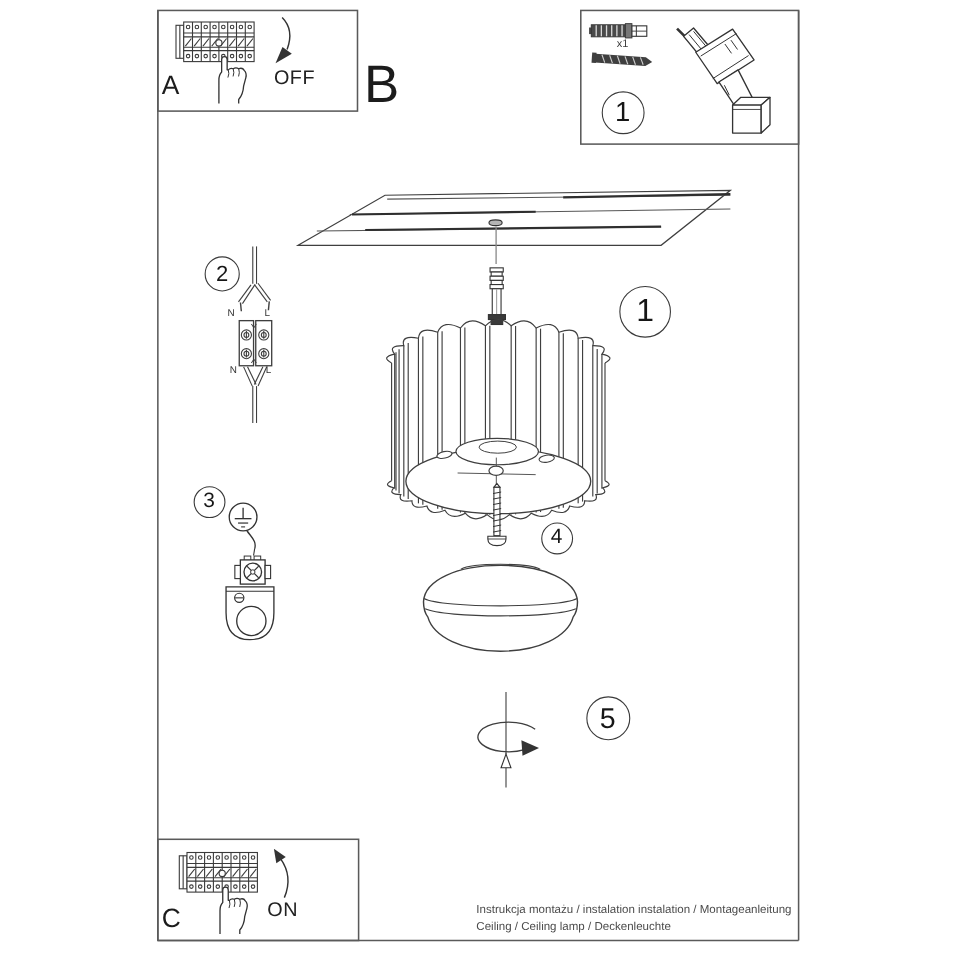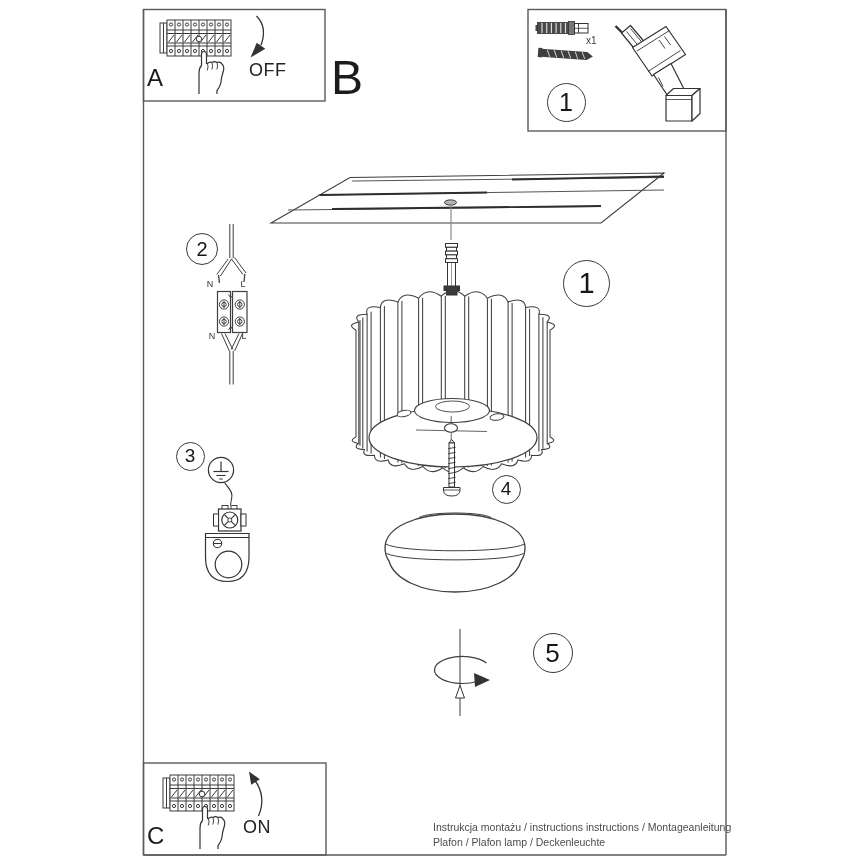--- a/index.html
+++ b/index.html
@@ -3,21 +3,21 @@
 <meta charset="utf-8">
 <style>
   html,body{margin:0;padding:0;background:#fff;}
   .page{position:relative;width:868px;height:868px;background:#fff;overflow:hidden;
         font-family:"Liberation Sans", sans-serif;color:#1f1f1f;}
   .abs{position:absolute;}
   svg{position:absolute;left:0;top:0;}
   .big-letter{font-size:24px;font-weight:400;color:#1c1c1c;}
   .huge-letter{font-size:48px;font-weight:400;color:#1c1c1c;}
   .state-label{font-size:18px;font-weight:500;color:#222;letter-spacing:.5px;}
-  .qty-label{font-size:10px;color:#3d3d3d;width:22px;text-align:left;margin-left:31px;}
+  .qty-label{font-size:10px;color:#3d3d3d;width:22px;text-align:center;}
   .wire-label{font-size:9px;color:#333;width:12px;text-align:center;}
   .step-circle{position:absolute;border:1.6px solid #3a3a3a;border-radius:50%;
                display:flex;align-items:center;justify-content:center;background:#fff;
                color:#161616;}
   .footer{font-size:10.5px;line-height:15px;color:#4c4c4c;white-space:nowrap;}
 </style>
 </head>
 <body>
 
 <div class="page">
@@ -336,16 +336,16 @@
   <div class="abs big-letter" style="left:147px;top:822px;">C</div>
   <div class="abs state-label" style="left:243px;top:817px;">ON</div>
   <div class="abs qty-label" style="left:555px;top:35px;">x1</div>
 
   <div class="abs wire-label" style="left:204px;top:279px;">N</div>
   <div class="abs wire-label" style="left:237px;top:279px;">L</div>
   <div class="abs wire-label" style="left:206px;top:331px;">N</div>
   <div class="abs wire-label" style="left:238px;top:331px;">L</div>
 
   <div class="abs footer" style="left:433px;top:820px;">
-    <div>Instrukcja montażu / instructions instructions / Montageanleitung</div>
-    <div>Plafon / Plafon lamp / Deckenleuchte</div>
+    <div>Instrukcja montażu / instalation instalation / Montageanleitung</div>
+    <div>Ceiling / Ceiling lamp / Deckenleuchte</div>
   </div>
 </div>
 
 </body></html>

